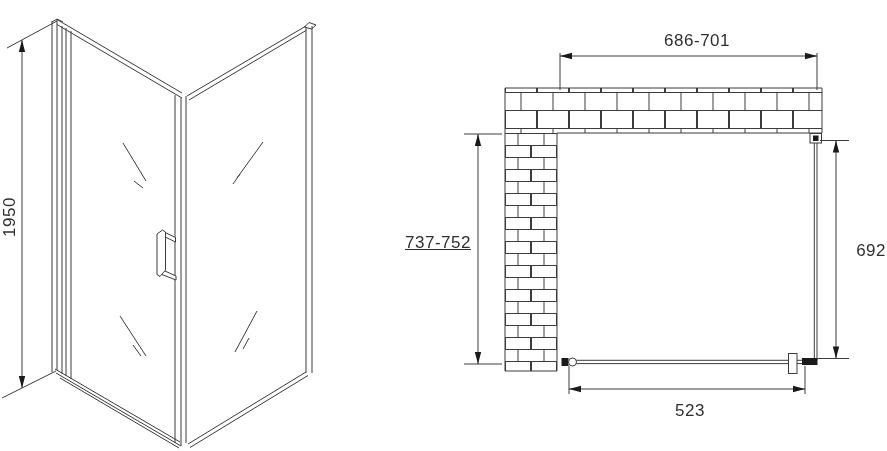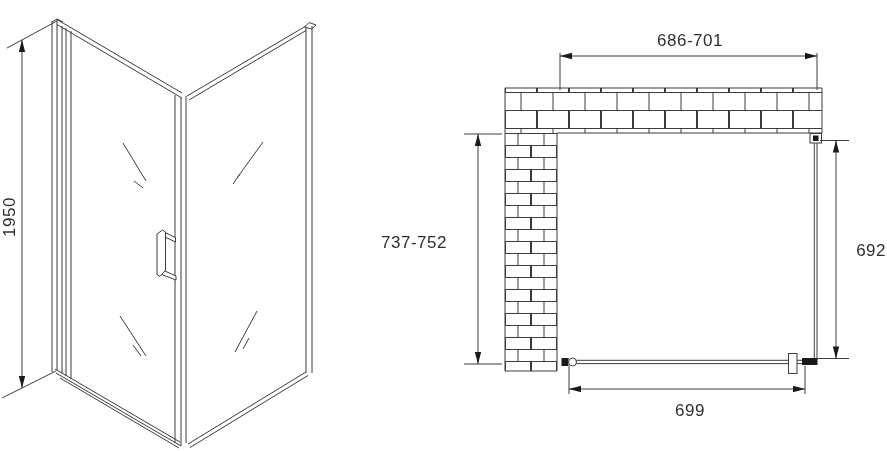--- a/index.html
+++ b/index.html
@@ -158,21 +158,21 @@
         <path d="M805,366 V394"></path>
         <path d="M569,389 H805"></path>
         <path d="M569,389 L581,385.8 L581,392.2 Z" fill="#1a1a1a" stroke="none"></path>
         <path d="M805,389 L793,385.8 L793,392.2 Z" fill="#1a1a1a" stroke="none"></path>
       </g>
     </g>
   </svg>
 
   <div class="dim-label rot" style="left:-10px; top:208px; width:40px;">1950</div>
 
-  <div class="dim-label" style="left:650px; top:32px; width:80px;">686-701</div>
+  <div class="dim-label" style="left:650px; top:32px; width:80px;text-align:right;">686-701</div>
 
-  <div class="dim-label" style="left:374px; top:234px; width:80px;">737-752</div>
+  <div class="dim-label" style="left:398px; top:234px; width:80px;text-decoration:underline;">737-752</div>
 
   <div class="dim-label" style="left:848px; top:242px; width:38px;text-align:right;">692</div>
 
-  <div class="dim-label" style="left:671px; top:402px; width:38px;">699</div>
+  <div class="dim-label" style="left:671px; top:402px; width:38px;">523</div>
 
 </div>
 
 </body></html>

